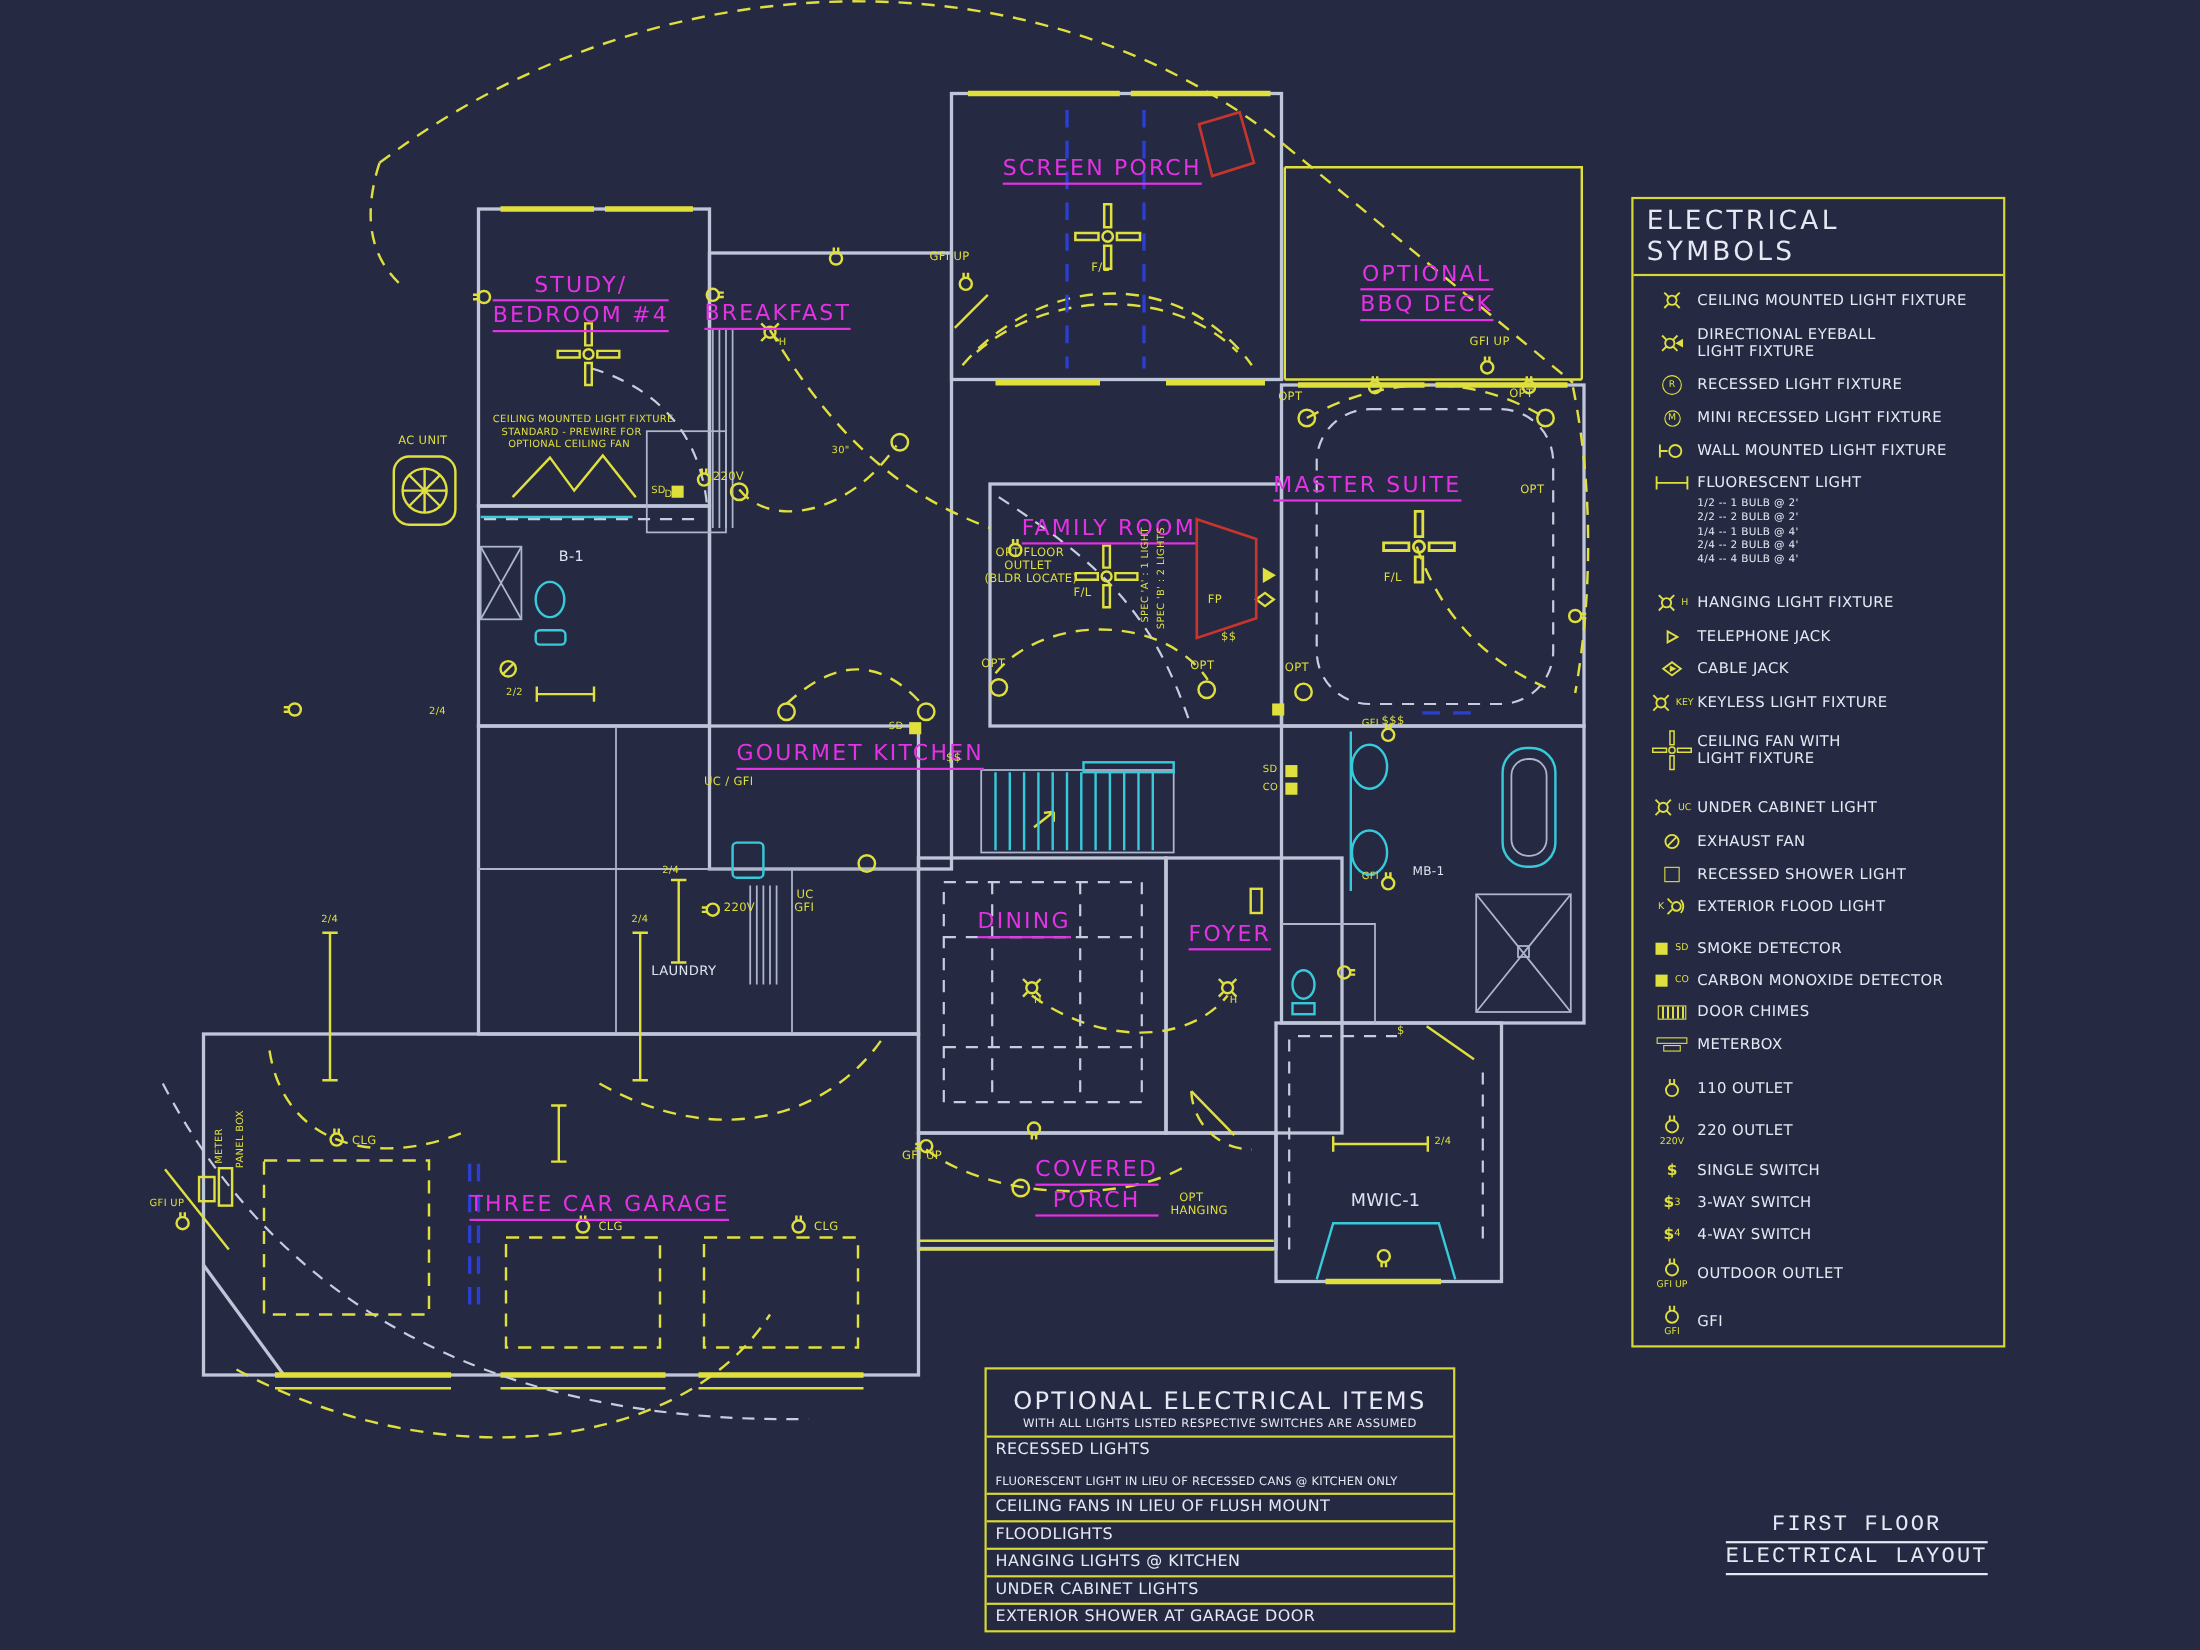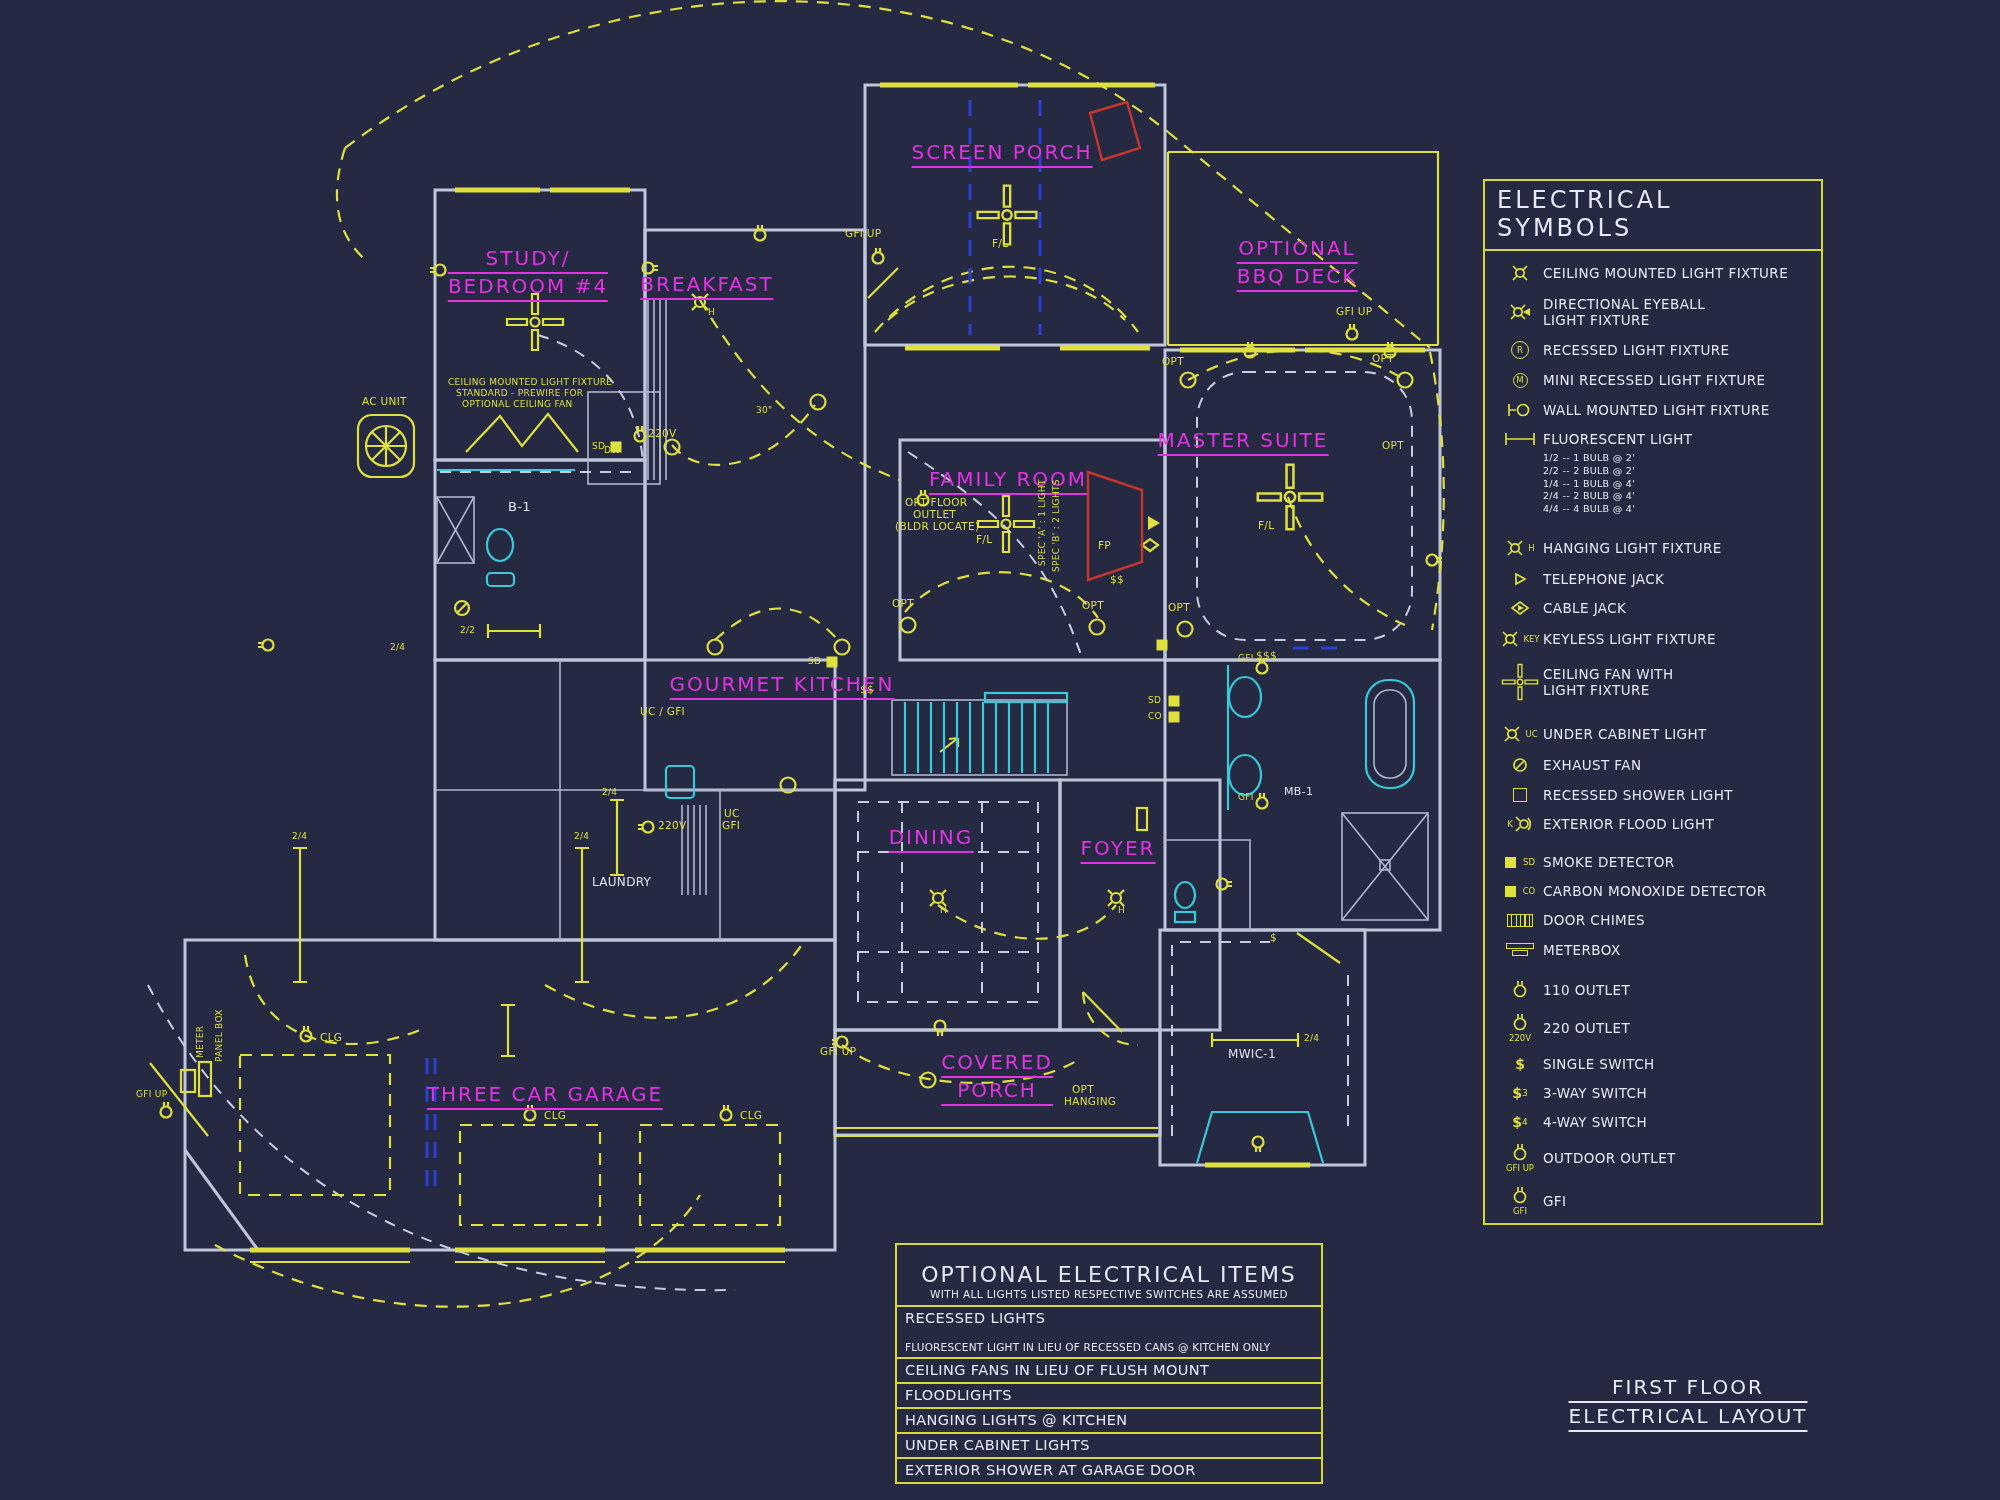--- a/index.html
+++ b/index.html
@@ -63,21 +63,21 @@
   .opt .hd .t1{font-size:22px;letter-spacing:2px;}
   .opt .hd .t2{font-size:10.5px;letter-spacing:.4px;margin-top:1px;}
   .opt .row{border-bottom:2px solid #d8d834;padding:3px 8px 4px;}
   .opt .row:last-child{border-bottom:none}
   .opt .rm{font-size:14.5px;letter-spacing:.4px;}
   .opt .rs{font-size:10.5px;letter-spacing:.2px;margin-top:15px;}
 
   
   .sheet{position:absolute;left:1688px;top:1374px;transform:translateX(-50%);text-align:center;color:#e6e9f4;
     font-size:20px;letter-spacing:2px;white-space:nowrap;line-height:1.3;}
-  .sheet span{display:block;border-bottom:2px solid #e6e9f4;padding-bottom:1px;}
+  .sheet span{display:block;border-bottom:2px solid #e6e9f4;padding-bottom:1px;font-family:Liberation Mono, monospace;}
 </style>
 </head>
 <body>
 
 <div class="canvas">
 
   <svg class="plan" viewBox="0 0 2000 1500">
     <defs>
       <g id="s-fan">
         <path class="y" d="M-28,-3 h20 v6 h-20 z M8,-3 h20 v6 h-20 z M-3,-28 v20 h6 v-20 z M-3,8 v20 h6 v-20 z"></path>
@@ -321,21 +321,21 @@
   <span class="note" style="left:976px;top:534px">F/L</span>
   <span class="note" style="left:992px;top:238px">F/L</span>
   <span class="note" style="left:1258px;top:520px">F/L</span>
   <span class="note rot s9" style="left:1038px;top:566px">SPEC 'A' : 1 LIGHT</span>
   <span class="note rot s9" style="left:1052px;top:572px">SPEC 'B' : 2 LIGHTS</span>
   <span class="note s9" style="left:448px;top:378px">CEILING MOUNTED LIGHT FIXTURE</span>
   <span class="note s9" style="left:456px;top:389px">STANDARD - PREWIRE FOR</span>
   <span class="note s9" style="left:462px;top:400px">OPTIONAL CEILING FAN</span>
   <span class="note w" style="left:508px;top:500px;font-size:13px">B-1</span>
   <span class="note w" style="left:1284px;top:786px;font-size:11px">MB-1</span>
-  <span class="note w" style="left:1228px;top:1048px;font-size:12px">MWIC-1</span>
+  <span class="note w" style="left:1228px;top:1083px;font-size:16px">MWIC-1</span>
   <span class="note w" style="left:592px;top:876px;font-size:12px">LAUNDRY</span>
   <span class="note" style="left:362px;top:396px">AC UNIT</span>
   <span class="note rot s9" style="left:196px;top:1058px">METER</span>
   <span class="note rot s9" style="left:215px;top:1062px">PANEL BOX</span>
   <span class="note s9" style="left:136px;top:1090px">GFI UP</span>
   <span class="note" style="left:320px;top:1032px">CLG</span>
   <span class="note" style="left:544px;top:1110px">CLG</span>
   <span class="note" style="left:740px;top:1110px">CLG</span>
   <span class="note" style="left:658px;top:820px">220V</span>
   <span class="note" style="left:648px;top:428px">220V</span>

